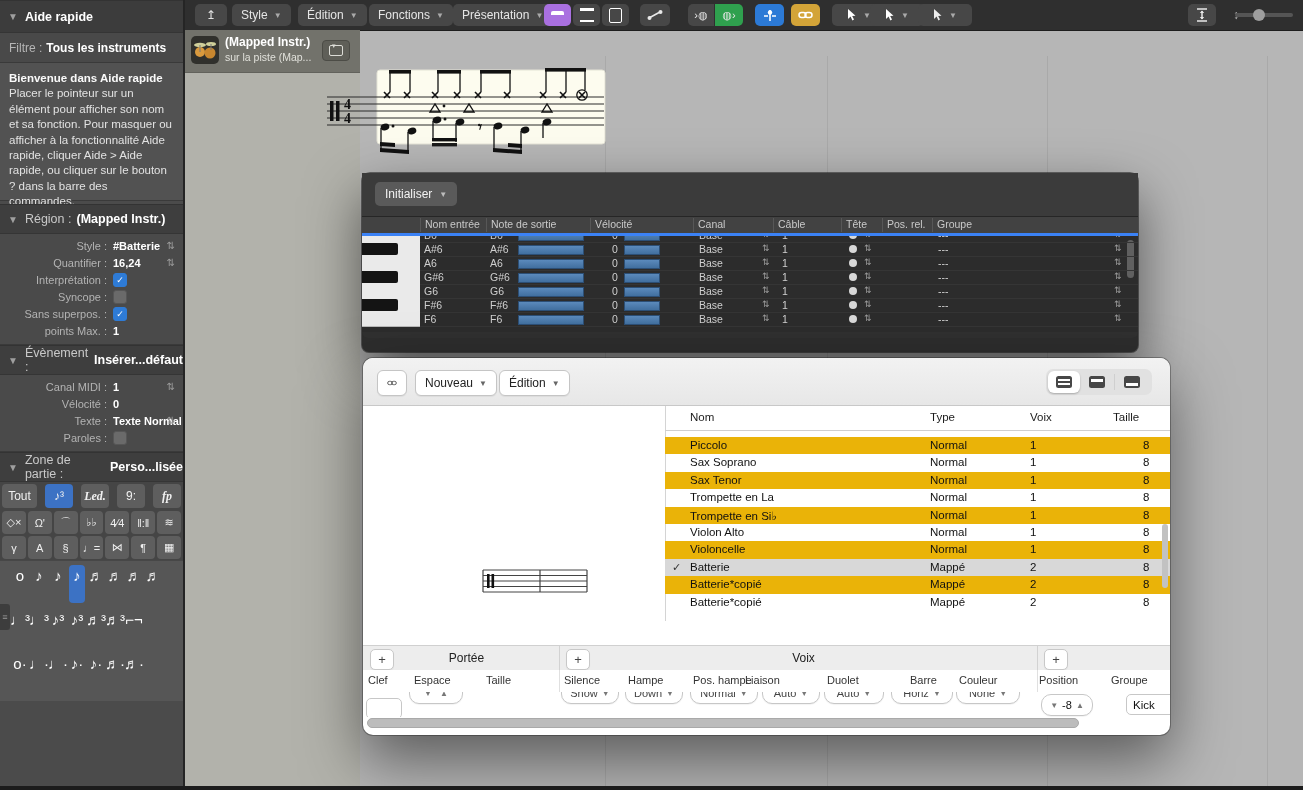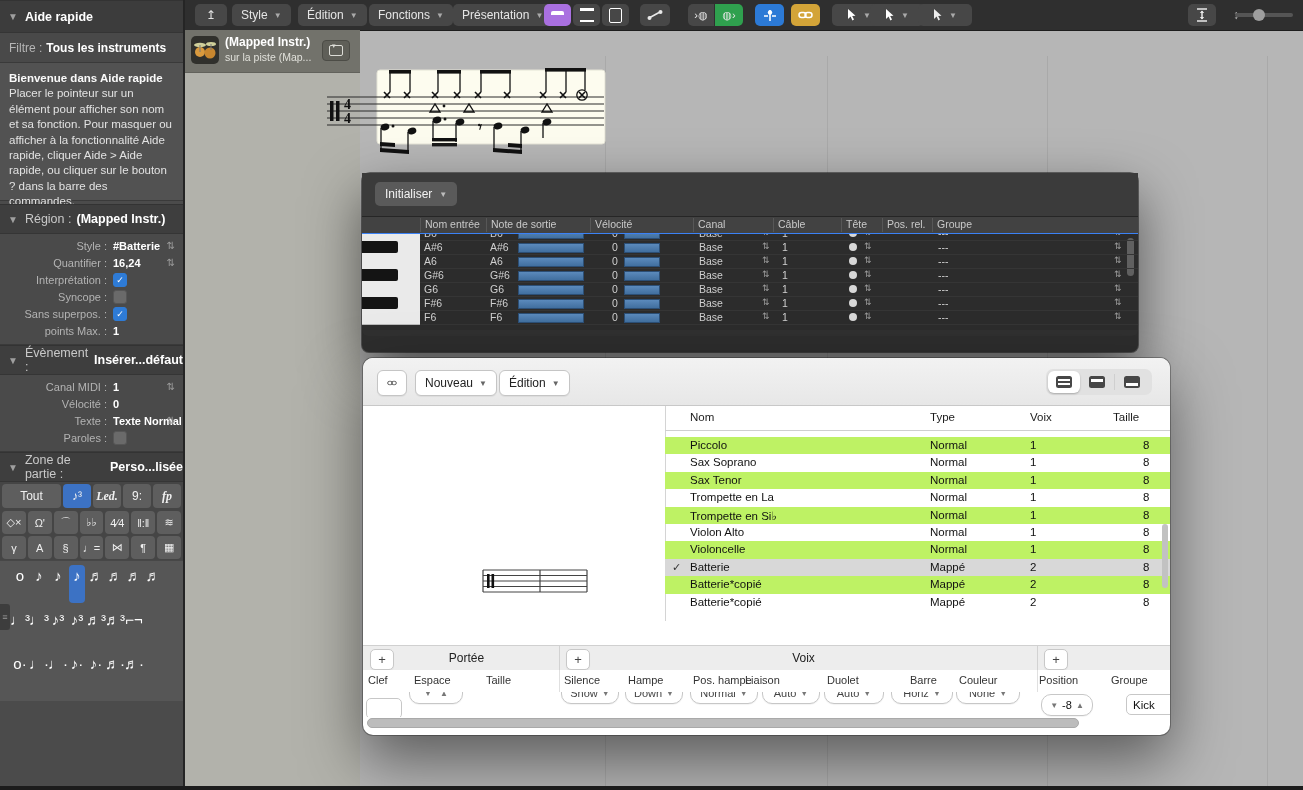--- a/index.html
+++ b/index.html
@@ -25,21 +25,21 @@
   .pgroup{background:#4a4a4a;padding:3px 0 5px 0;border-bottom:1px solid #3a3a3a;}
   .prow{position:relative;height:17px;display:flex;align-items:center;font-size:11px;}
   .plabel{width:107px;text-align:right;color:#b3b3b3;flex:none;}
   .pval{margin-left:6px;color:#fff;font-weight:bold;white-space:nowrap;}
   .pstep{position:absolute;right:8px;color:#9d9d9d;font-size:10px;}
   .cbx{width:12px;height:12px;margin-left:6px;border-radius:3px;background:#6a6a6a;
        border:1px solid #565656;display:flex;align-items:center;justify-content:center;
        font-size:9px;color:#fff;}
   .cbx.on{background:#2e7bd6;border-color:#2e7bd6;}
   
-  #pb-tabs{display:flex;gap:2px;padding:2px 2px;background:#454545;}
+  #pb-tabs{display:flex;gap:8px;padding:2px 2px;background:#454545;}
   .pbtab{height:24px;min-width:28px;flex:1;background:#5e5e5e;border-radius:4px;color:#f0f0f0;
          display:flex;align-items:center;justify-content:center;font-size:12px;}
   .pbtab.wide{flex:2.2;}
   .pbtab.sel{background:#3c72c4;}
   .pbtab:nth-child(3),.pbtab:nth-child(5){font-family:"Liberation Serif",serif;font-style:italic;font-weight:bold;}
   .pbsymrow{display:flex;gap:2px;padding:1px 2px;background:#454545;}
   .pbsym{height:23px;flex:1;background:#5e5e5e;border-radius:4px;color:#efefef;display:flex;
          align-items:center;justify-content:center;font-size:11px;}
   #pb-palette{background:#565656;height:140px;position:relative;border-top:1px solid #474747;}
   .pbnoterow{display:flex;gap:3px;padding:4px 4px 2px 12px;}
@@ -96,21 +96,21 @@
   .l-yel{left:25px;background:#f5bf4f;border:1px solid #dfa636;}
   .l-grn{left:41px;background:#61c554;border:1px solid #4aad3e;}
   .l-gray{background:#c9c9c9 !important;border:1px solid #b0b0b0 !important;}
   .wtitle{font-size:12px;font-weight:bold;color:#262626;display:flex;align-items:center;gap:5px;}
   .doc-ico{width:10px;height:12px;background:#e8e8e8;border:1px solid #8f8f8f;border-radius:2px;display:inline-block;}
   #wm-toolbar{height:43px;background:#3b3b3b;border-bottom:1px solid #262626;position:relative;}
   #wm-init{position:absolute;left:13px;top:9px;height:24px;background:#5a5a5a;border-radius:5px;
       color:#f2f2f2;font-size:12px;display:flex;align-items:center;padding:0 10px;}
   #wm-init .chev{font-size:8px;color:#bdbdbd;margin-left:7px;}
   #wm-header{height:16px;background:#424242;position:relative;font-size:10.5px;color:#c9c9c9;
-      border-bottom:1px solid #3b82f6;}
+      border-bottom:3px solid #3b82f6;}
   .mcol{position:absolute;top:1px;border-left:1px solid #575757;padding-left:4px;height:14px;white-space:nowrap;}
   #wm-body{position:relative;height:96px;overflow:hidden;background:#2c2c2c;}
   .mrow{position:absolute;left:0;width:776px;height:14px;border-bottom:1px solid #353535;font-size:10.5px;color:#cfcfcf;}
   .mkey{position:absolute;left:0;top:0;width:58px;height:14px;background:#eaeaea;border-bottom:1px solid #b9b9b9;}
   .mkey.black::after{content:"";position:absolute;left:0;top:0.5px;width:36px;height:12.5px;background:#141414;border-radius:0 2px 2px 0;}
   .mtxt{position:absolute;top:1px;white-space:nowrap;}
   .vbar{position:absolute;top:3px;height:8px;background:linear-gradient(#5b8abc,#416f9f);border:1px solid #2c4f76;}
   .mstep{position:absolute;top:1px;color:#9d9d9d;font-size:9px;}
   .mdot{position:absolute;top:2.5px;width:8px;height:8px;border-radius:50%;background:#d8d8d8;}
   #wm-scroll{position:absolute;right:4px;top:2px;width:7px;height:38px;background:#606060;border-radius:4px;}
@@ -132,21 +132,21 @@
   .wseg.on{background:#fff;box-shadow:0 1px 2px rgba(0,0,0,.25);}
   .mini-ico{width:16px;height:12px;background:#474747;border-radius:2.5px;position:relative;}
   .mini-ico i{position:absolute;left:2px;right:2px;height:1.5px;background:#fff;}
   #ws-content{position:relative;height:215px;}
   #ws-preview{position:absolute;left:0;top:0;width:302px;height:215px;background:#fff;border-right:1px solid #d4d4d4;}
   #ws-table{position:absolute;left:302px;top:0;right:0;height:215px;overflow:hidden;}
   #ws-thead{height:24px;border-bottom:1px solid #cfcfcf;position:relative;font-size:11.5px;color:#1b1b1b;}
   .scol{position:absolute;top:5px;white-space:nowrap;}
   #styles-rows{position:relative;}
   .srow{position:relative;height:17.4px;font-size:11.5px;color:#111;}
-  .srow.alt{background:#bef264;}
+  .srow.alt{background:#eab308;}
   .srow.sel{background:#d8d8d8;}
   .srow.clip{height:6px;overflow:hidden;}
   .srow span{position:absolute;top:2px;white-space:nowrap;}
   .scheck{left:7px !important;font-size:11px;color:#333;}
   #ws-scroll{position:absolute;right:2px;top:118px;width:6px;height:64px;background:#c2c2c2;border-radius:3px;}
   
   #ws-sections{position:absolute;left:0;top:287px;width:807px;height:25px;background:#ededed;
       border-top:1px solid #d0d0d0;border-bottom:1px solid #d8d8d8;font-size:12px;color:#222;}
   .wsec{position:absolute;top:0;height:25px;border-right:1px solid #d2d2d2;}
   .wsec .plus{position:absolute;left:7px;top:2.5px;width:22px;height:19px;background:#fff;border:1px solid #c8c8c8;

